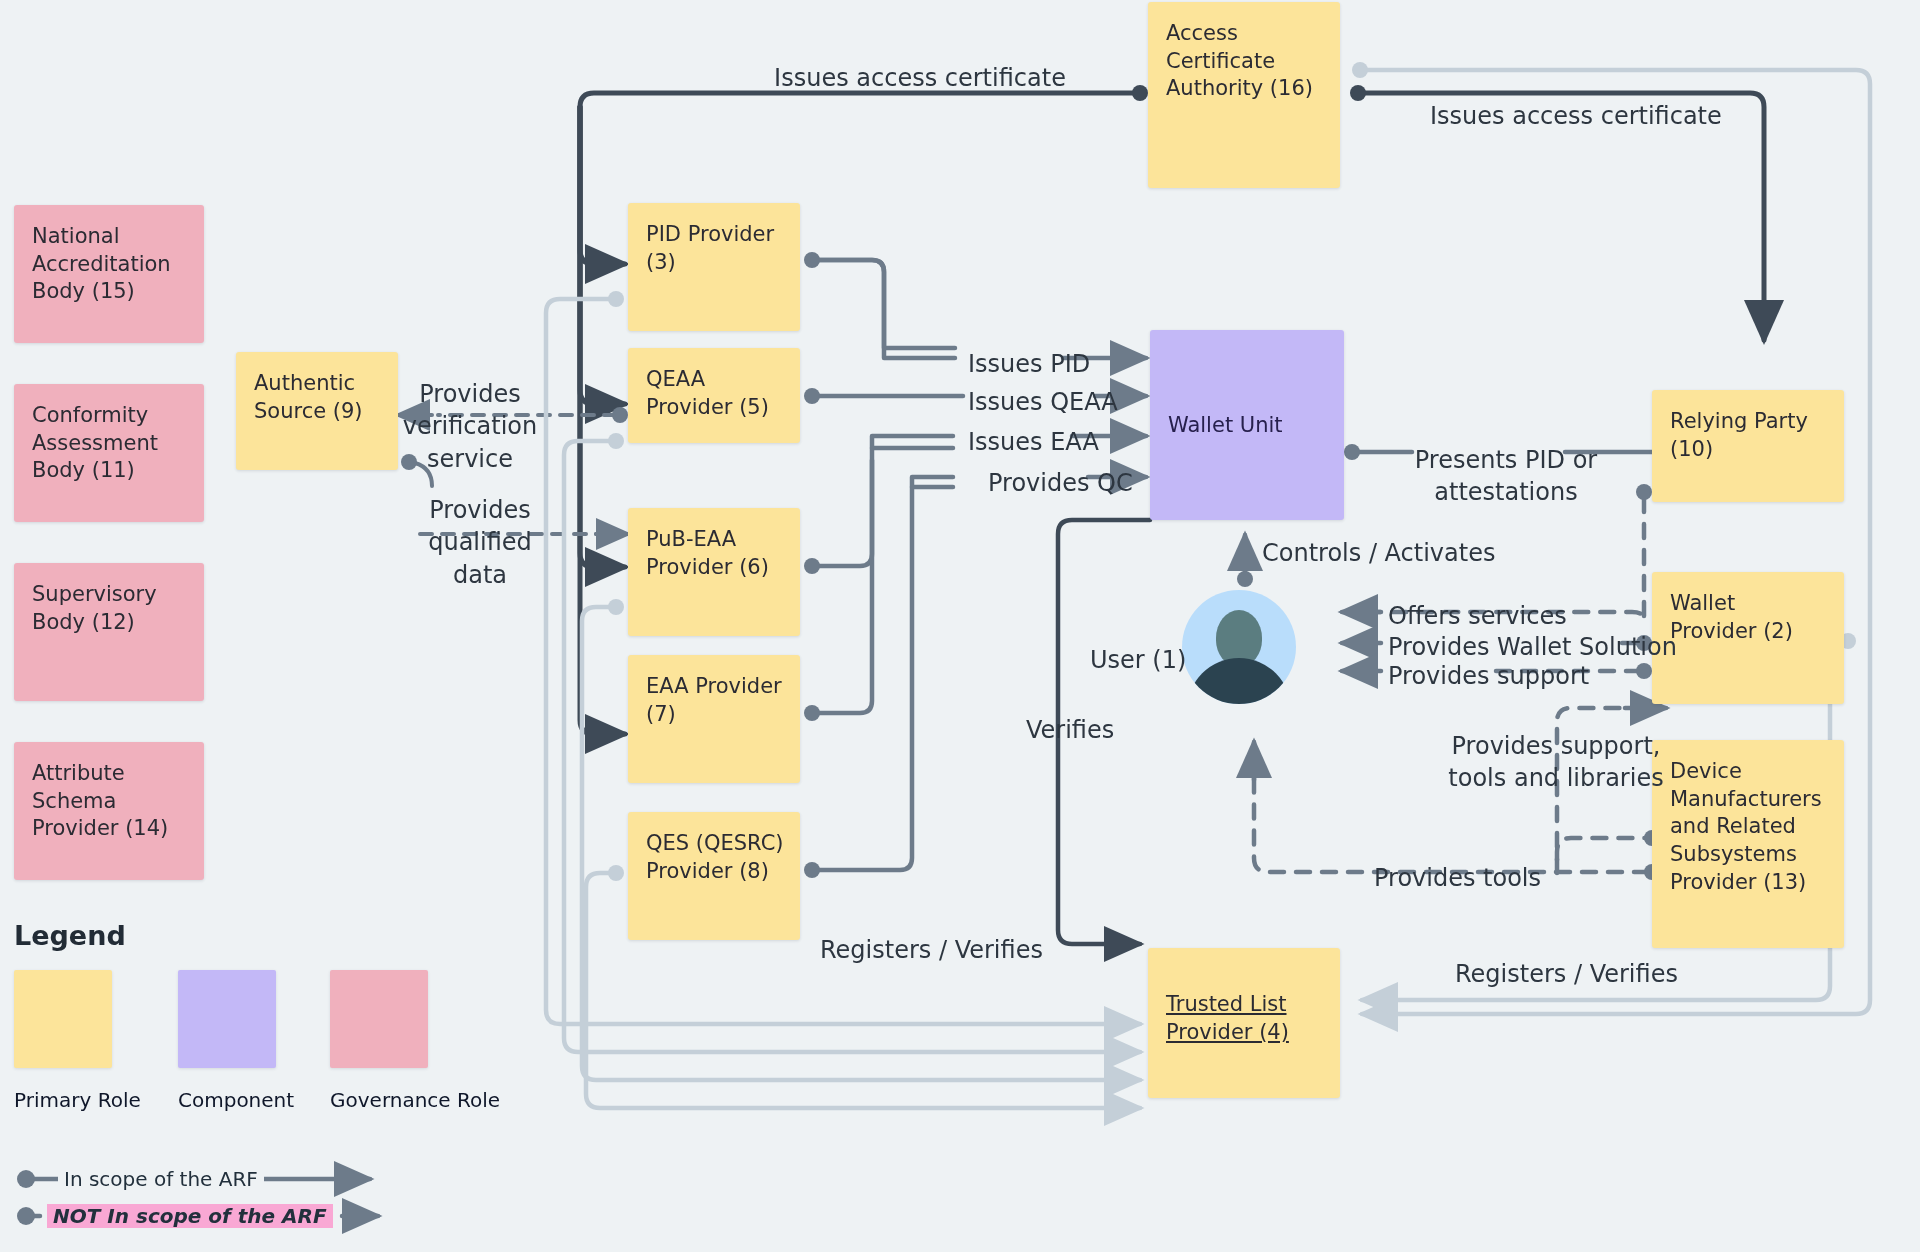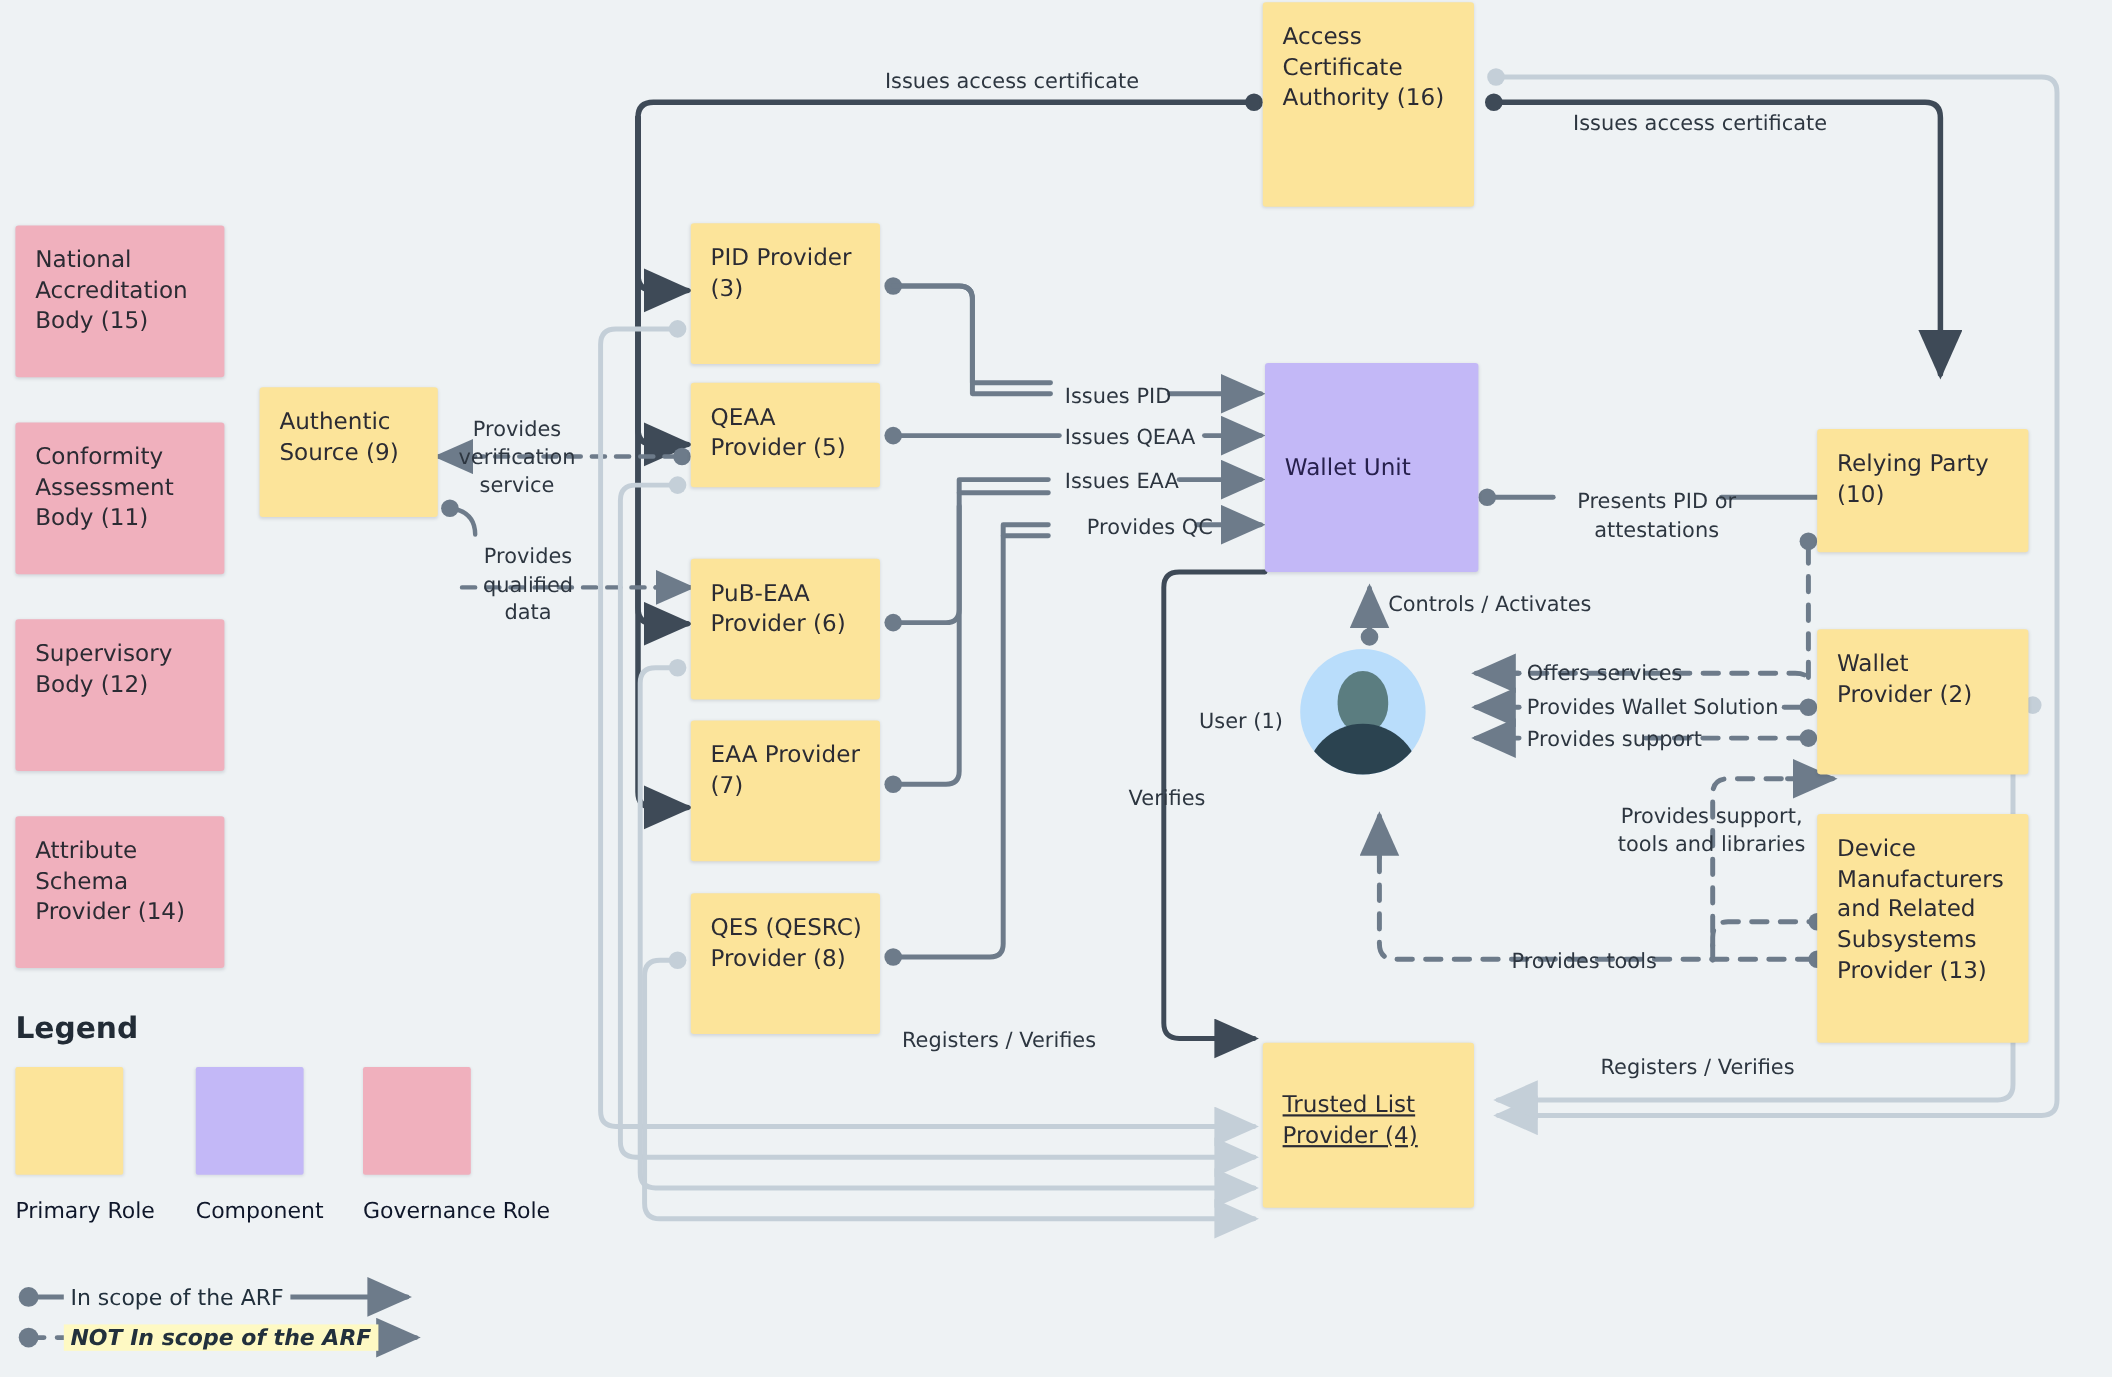--- a/index.html
+++ b/index.html
@@ -32,21 +32,21 @@
     font-size: 21px;
     line-height: 1.32;
     color: #2b2b33;
     box-shadow: 0 1px 3px rgba(40,50,70,0.14);
   }
   .node.primary   { background: #fce49a; }
   .node.component { background: #c3b8f7; color:#27204d; }
   .node.gov       { background: #f0b0bd; }
   .lbl {
     position: absolute;
-    font-size: 19px;
+    font-size: 24px;
     color: #2d3640;
     line-height: 1.35;
     white-space: pre;
   }
   .lbl.c { text-align: center; }
   .legend-title {
     position: absolute;
     font-size: 27px;
     font-weight: bold;
     color: #222c36;
@@ -398,15 +398,15 @@
       <circle cx="26" cy="1179" r="9" fill="#6d7b8a"></circle>
       <path d="M26,1216 L230,1216" stroke="#6d7b8a" stroke-width="4.5" stroke-dasharray="14 12"></path>
       <path d="M290,1216 L370,1216" stroke="#6d7b8a" stroke-width="4.5" stroke-dasharray="14 12"></path>
       <path d="M358,1216 L378,1216" stroke="#6d7b8a" stroke-width="4.5" marker-end="url(#ah-mid)"></path>
       <circle cx="26" cy="1216" r="9" fill="#6d7b8a"></circle>
     </g>
   </svg>
 
   <div class="legend-line-lbl" style="left:58px; top:1167px; background:#eef2f4; padding:0 6px;">In scope of the ARF</div>
 
-  <div class="legend-line-lbl bolditalic" style="left:58px; top:1204px; background:#fef9c3; padding:0 6px;">NOT In scope of the ARF</div>
+  <div class="legend-line-lbl bolditalic" style="left:47px; top:1204px; background:#f9a8d4; padding:0 6px;">NOT In scope of the ARF</div>
 
 </div>
 
 </body></html>

